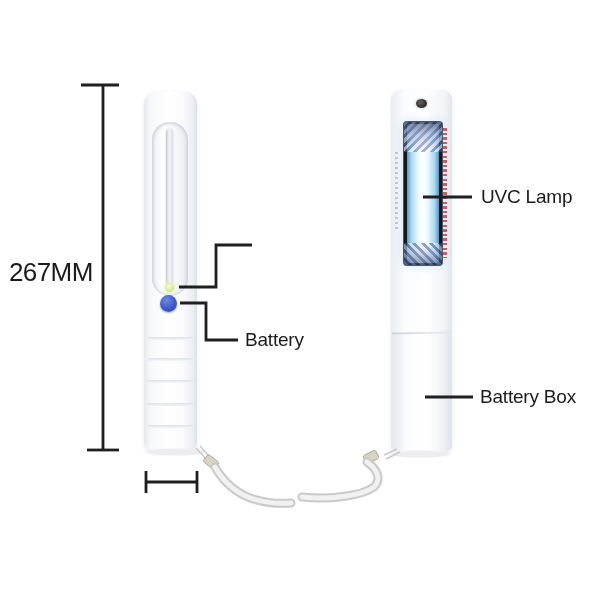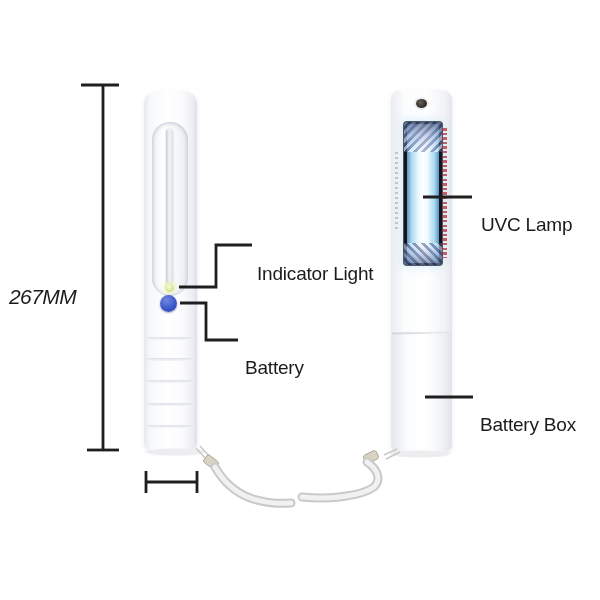--- a/index.html
+++ b/index.html
@@ -86,22 +86,22 @@
     background:linear-gradient(90deg,#cfd2d9,#e9ebef 70%,#dfe2e8);
     transform:rotate(-1deg);
   }
   .battery-section{
     position:absolute;left:0;right:0;top:244px;bottom:0;border-radius:0 0 7px 7px;
     background:linear-gradient(90deg,rgba(225,228,235,.55),rgba(255,255,255,0) 30%,rgba(255,255,255,0) 75%,rgba(222,226,233,.5));
   }
   
   .overlay{position:absolute;left:0;top:0;width:600px;height:600px;pointer-events:none;}
   
-  .lbl{position:absolute;white-space:nowrap;color:#1b1b1b;letter-spacing:-0.2px;margin-top:28px;}
-  .dim{font-size:21px;letter-spacing:-0.6px;font-style:italic;}
+  .lbl{position:absolute;white-space:nowrap;color:#1b1b1b;letter-spacing:-0.2px;}
+  .dim{font-size:26px;letter-spacing:-0.6px;}
   .lbl-267{left:9px;top:257px;}
   .lbl-38{left:140px;top:505px;}
   .callout{font-size:19px;}
   .lbl-indicator{left:257px;top:235px;}
   .lbl-button{left:245px;top:329px;}
   .lbl-uvc{left:481px;top:186px;}
   .lbl-battery{left:480px;top:386px;text-align:center;}
 </style>
 </head>
 <body>
@@ -166,18 +166,17 @@
       <line x1="197" y1="471" x2="197" y2="493"></line>
     </g>
 
     <polyline points="179,287 216,287 216,245 252,245" fill="none" stroke="#1f1f1f" stroke-width="2.8"></polyline>
     <polyline points="180,303 206,303 206,340 238,340" fill="none" stroke="#1f1f1f" stroke-width="2.8"></polyline>
     <line x1="423" y1="197" x2="472" y2="197" stroke="#1f1f1f" stroke-width="2.8"></line>
     <line x1="425" y1="397" x2="473" y2="397" stroke="#1f1f1f" stroke-width="2.8"></line>
   </svg>
 
   <div class="lbl dim lbl-267">267MM</div>
-  <div class="lbl callout lbl-indicator">Indicator Light</div>
   <div class="lbl callout lbl-button">Battery</div>
   <div class="lbl callout lbl-uvc">UVC Lamp</div>
   <div class="lbl callout lbl-battery">Battery Box</div>
 
 </div>
 
 </body></html>

